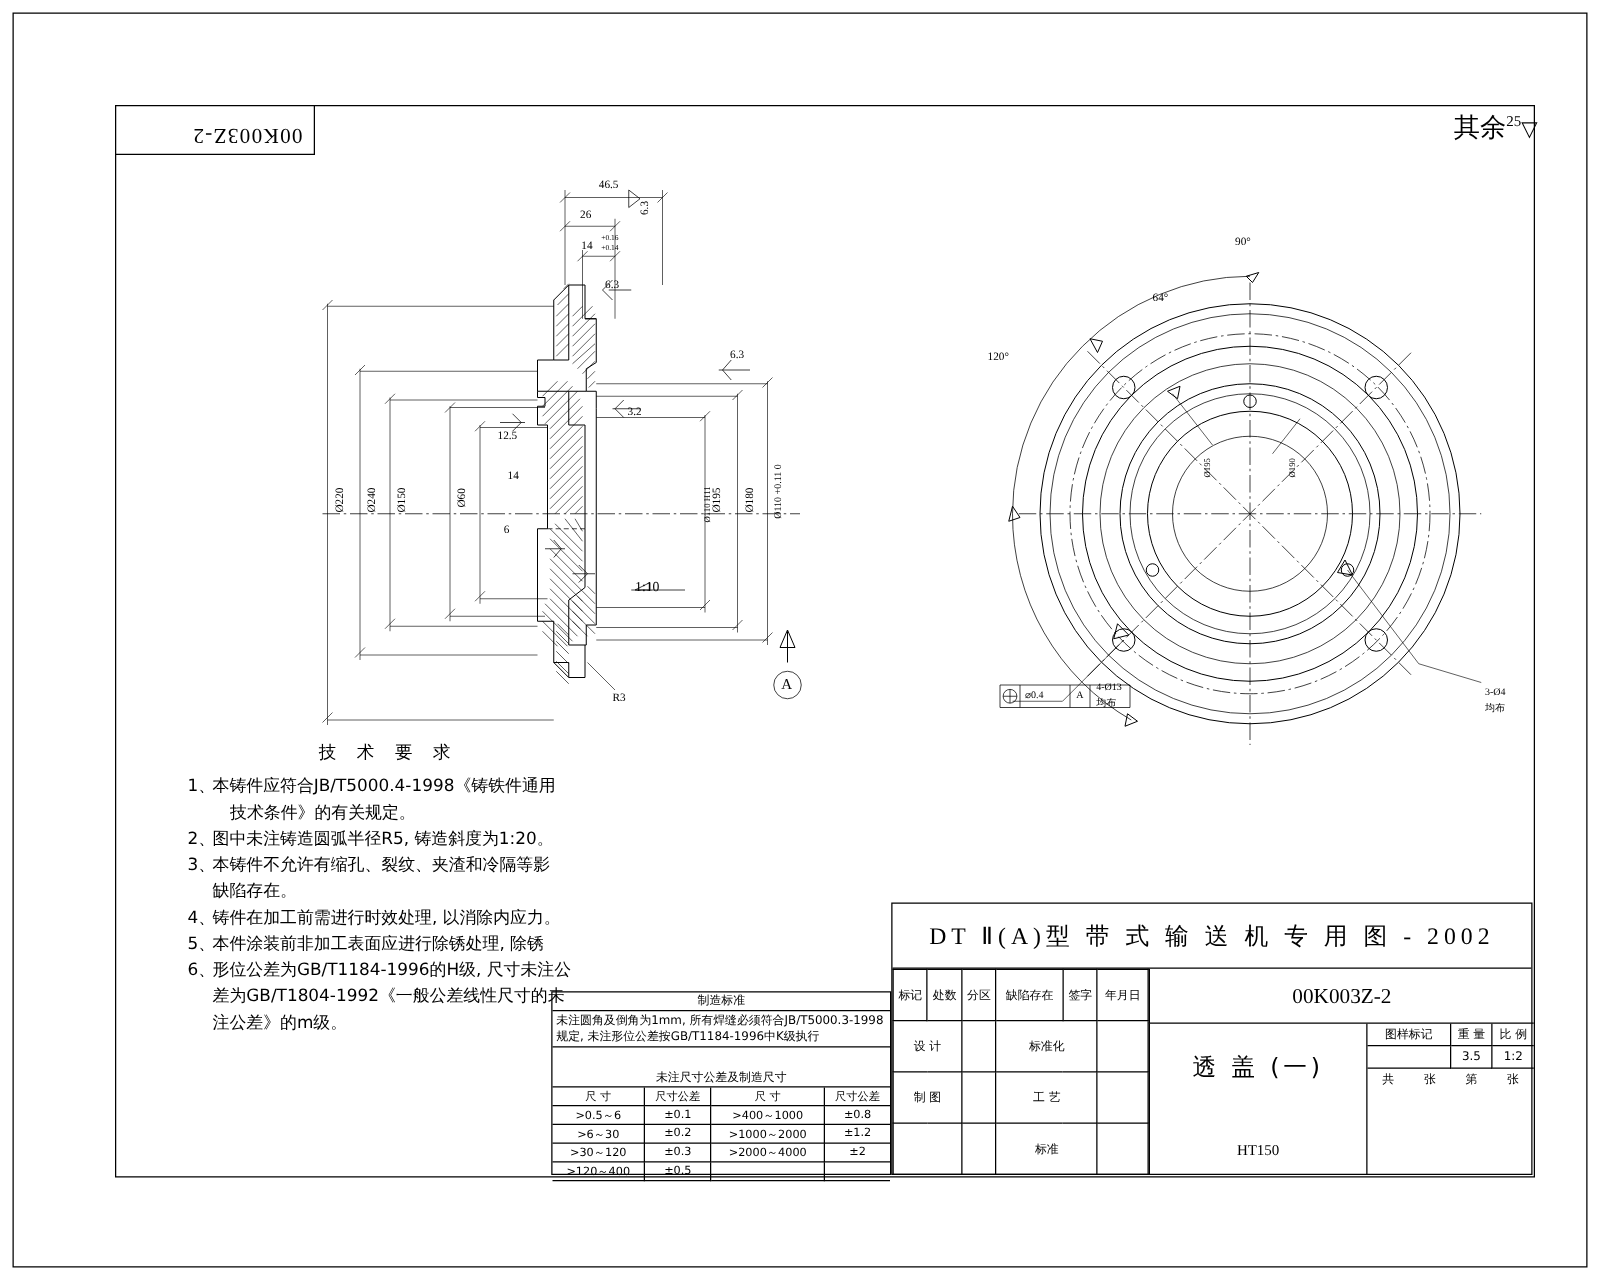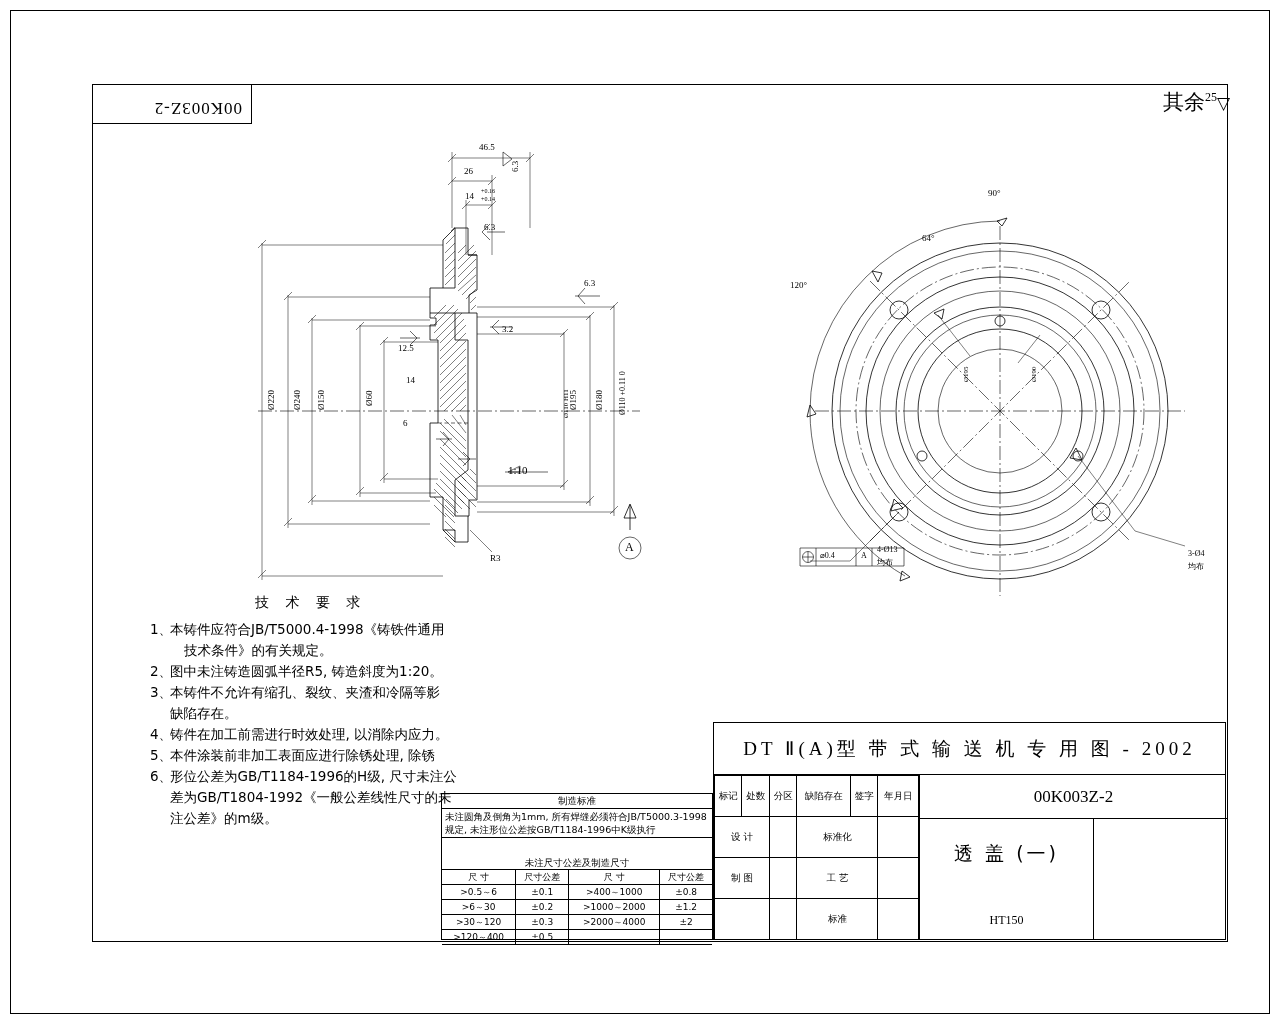--- a/index.html
+++ b/index.html
@@ -625,15 +625,41 @@
         </tr>
       </tbody>
         </table>
     </div>
 
     <div class="tb-mid">
       <div class="tb-partname">透 盖 (一)</div>
       <div class="tb-material">HT150</div>
     </div>
 
+    <div class="tb-right">
+      <table>
+        <tbody>
+            <tr class="first">
+          <td class="nb" style="border-left:none; width:50%;">图样标记</td>
+          <td style="width:25%;">重 量</td>
+          <td style="width:25%; border-right:none;">比 例</td>
+        </tr>
+        <tr>
+          <td style="border-left:none;"></td>
+          <td>3.5</td>
+          <td style="border-right:none;">1:2</td>
+        </tr>
+      </tbody>
+        </table>
+      <table style="margin-top:0px;">
+        <tbody>
+            <tr>
+          <td style="border:none; width:25%;">共</td>
+          <td style="border:none; width:25%;">张</td>
+          <td style="border:none; width:25%;">第</td>
+          <td style="border:none; width:25%;">张</td>
+        </tr>
+      </tbody>
+        </table>
+    </div>
   </div>
 
 </div>
 
 </body></html>

